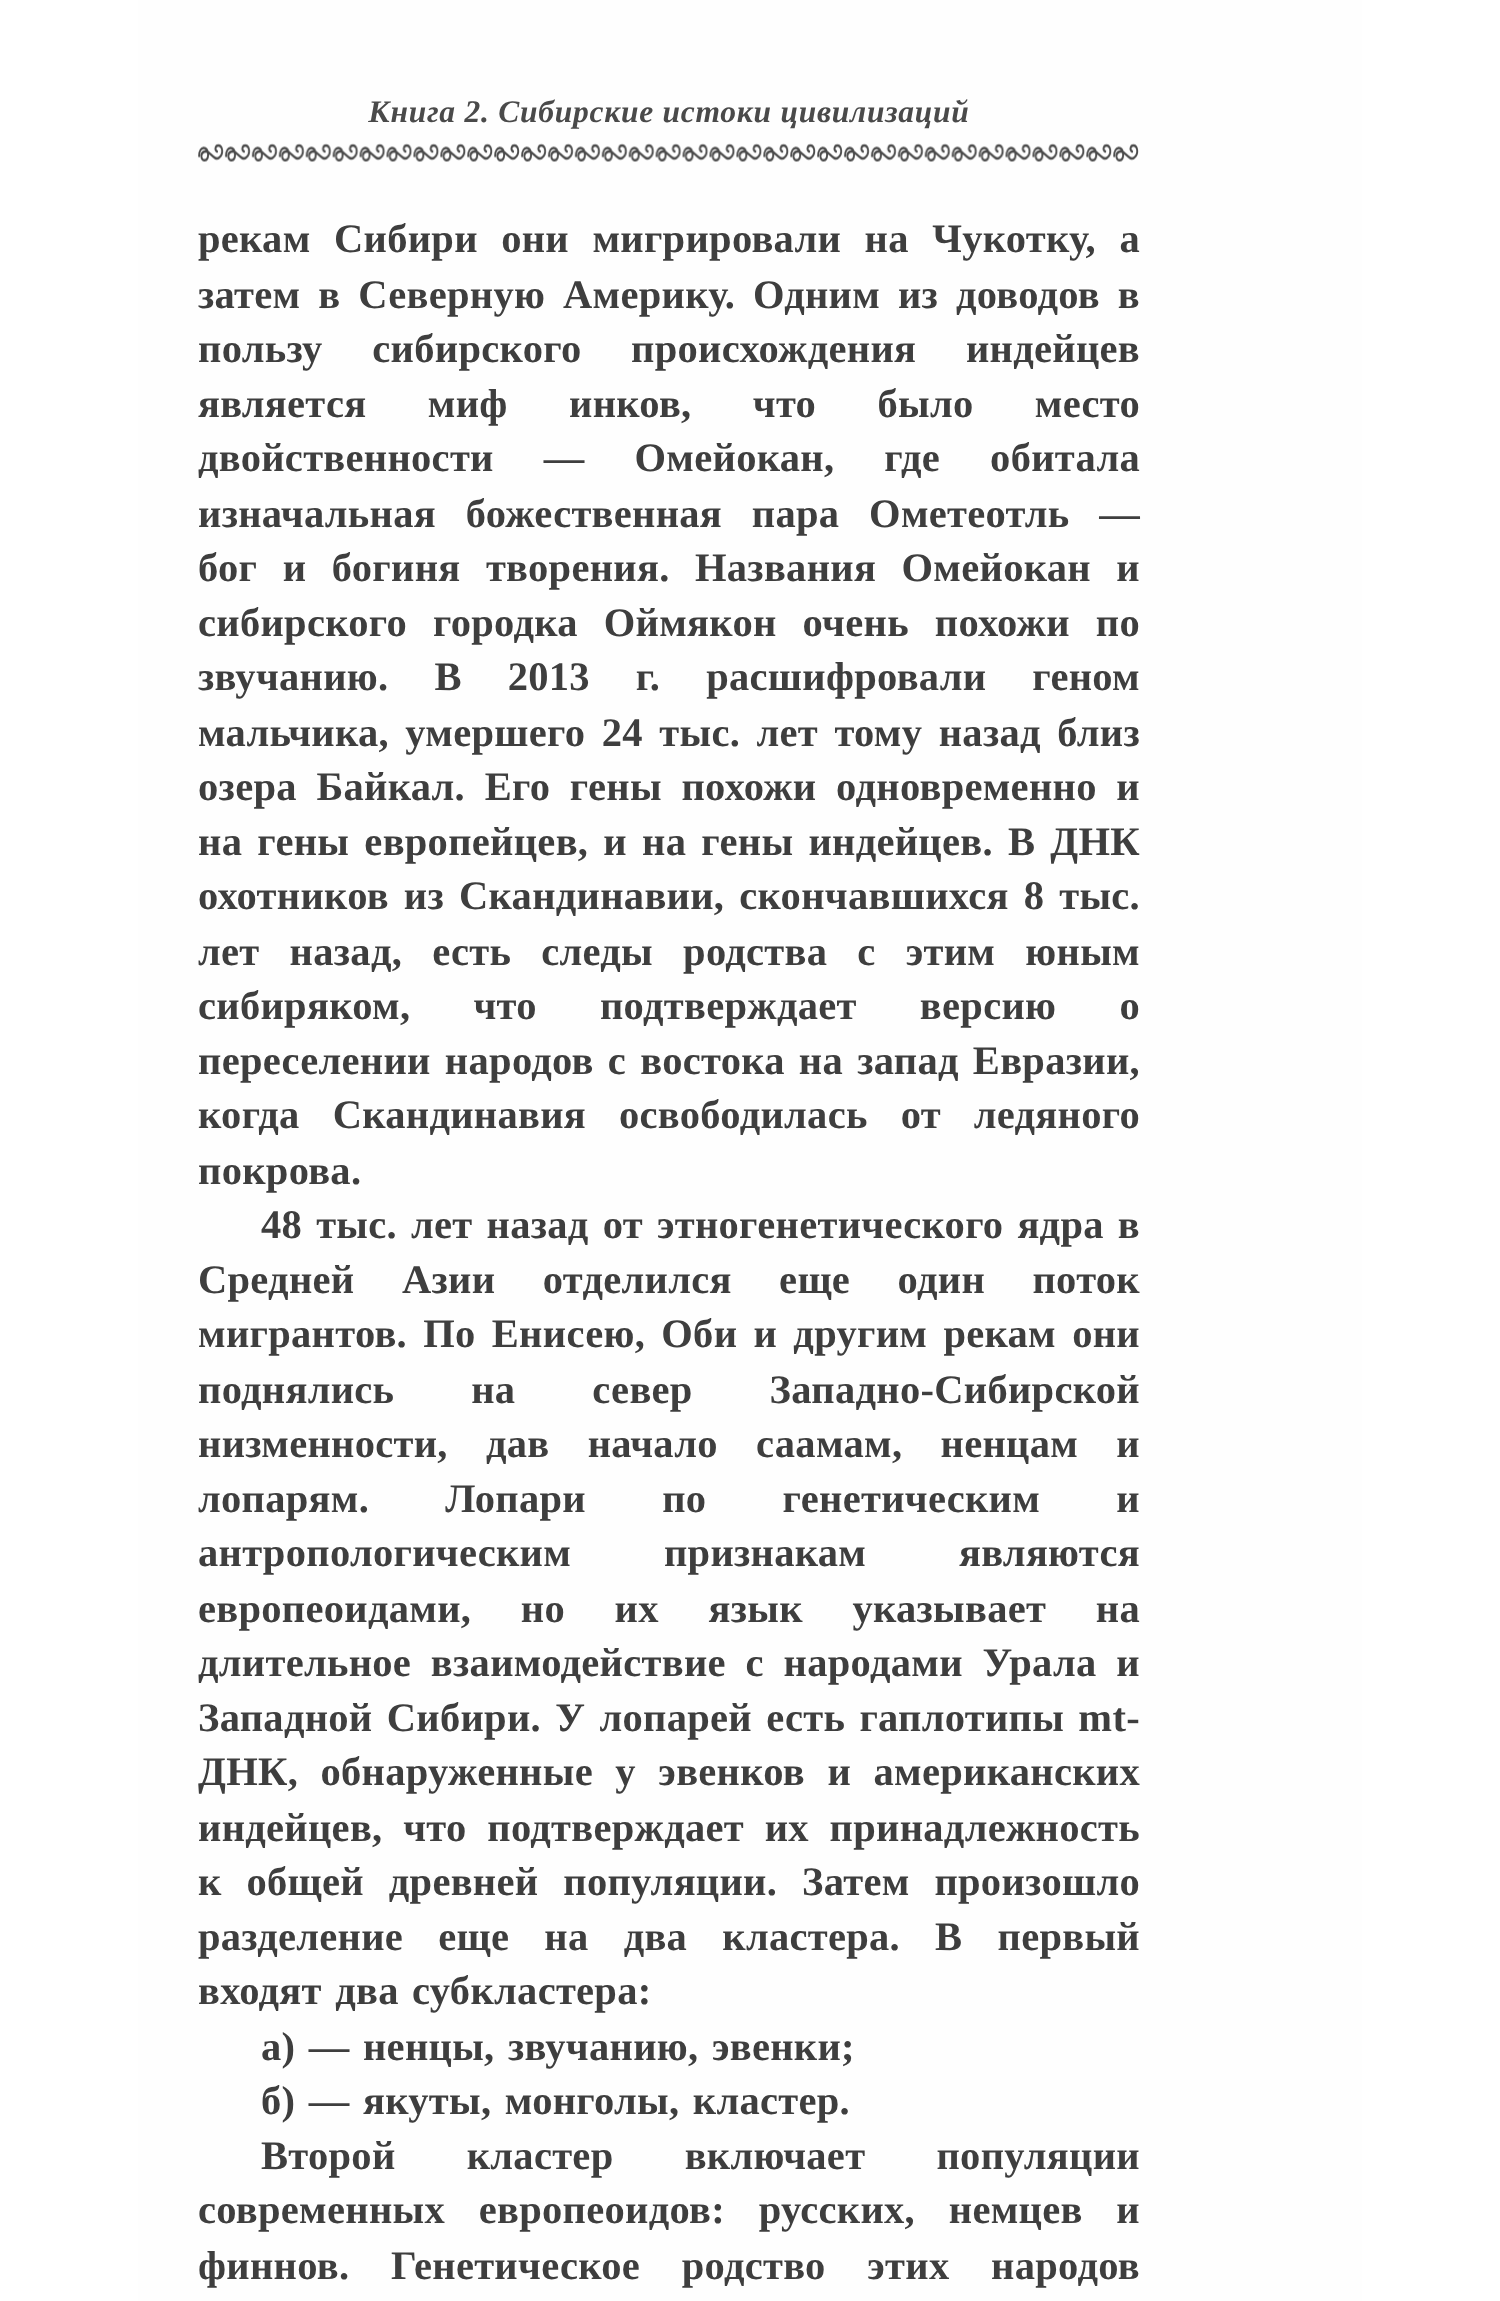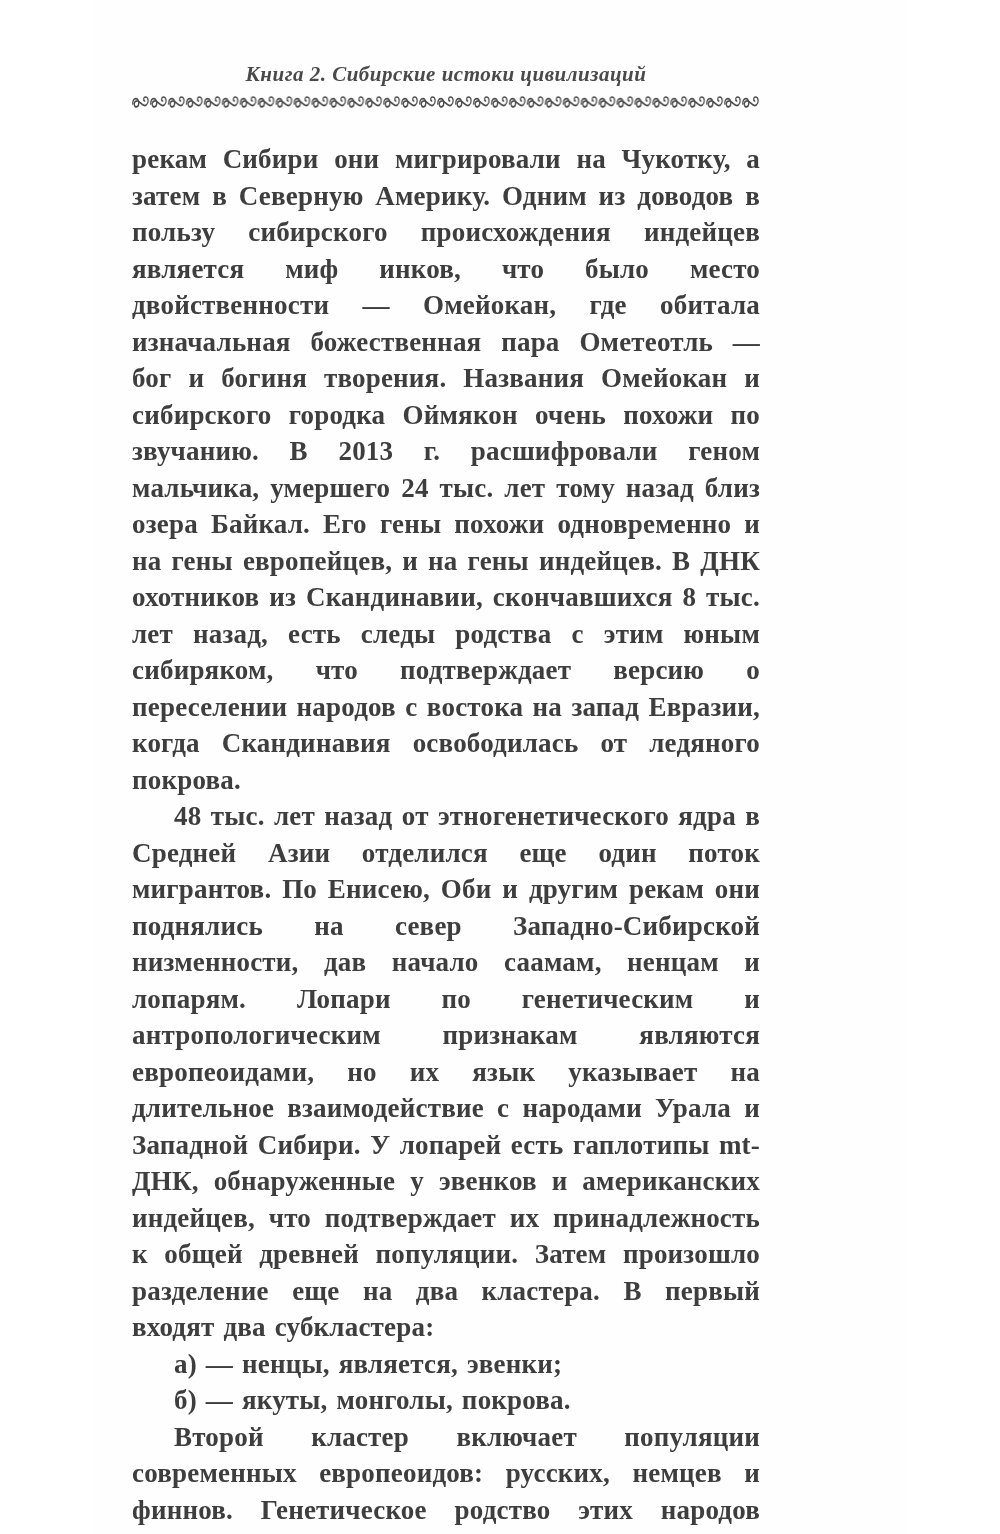--- a/index.html
+++ b/index.html
@@ -78,20 +78,20 @@
           <path d="M1,11 C1,4 9,4 9,10 C9,15 3,15 3,11 C3,8 7,7 10,9 C13,11 16,14 19,12 C23,9.5 22,4 18,4 C15.5,4 14.5,7 17,8" fill="none" stroke="#4a4a4a" stroke-width="1.7" stroke-linecap="round"></path>
         </pattern>
       </defs>
       <rect x="0" y="0" width="840" height="20" fill="url(#orn)"></rect>
     </svg>
   </div>
 
   <div class="page-body" id="page-body">
       <p class="">рекам Сибири они мигрировали на Чукотку, а затем в Северную Америку. Одним из доводов в пользу сибирского происхождения индейцев является миф инков, что было место двойственности — Омейокан, где обитала изначальная божественная пара Ометеотль — бог и богиня творения. Названия Омейокан и сибирского городка Оймякон очень похожи по звучанию. В 2013 г. расшифровали геном мальчика, умершего 24 тыс. лет тому назад близ озера Байкал. Его гены похожи одновременно и на гены европейцев, и на гены индейцев. В ДНК охотников из Скандинавии, скончавшихся 8 тыс. лет назад, есть следы родства с этим юным сибиряком, что подтверждает версию о переселении народов с востока на запад Евразии, когда Скандинавия освободилась от ледяного покрова.</p>
       <p class="indent">48 тыс. лет назад от этногенетического ядра в Средней Азии отделился еще один поток мигрантов. По Енисею, Оби и другим рекам они поднялись на север Западно-Сибирской низменности, дав начало саамам, ненцам и лопарям. Лопари по генетическим и антропологическим признакам являются европеоидами, но их язык указывает на длительное взаимодействие с народами Урала и Западной Сибири. У лопарей есть гаплотипы mt-ДНК, обнаруженные у эвенков и американских индейцев, что подтверждает их принадлежность к общей древней популяции. Затем произошло разделение еще на два кластера. В первый входят два субкластера:</p>
-      <p class="list">а) — ненцы, является, эвенки;</p>
-      <p class="list">б) — якуты, монголы, покрова.</p>
+      <p class="list">а) — ненцы, звучанию, эвенки;</p>
+      <p class="list">б) — якуты, монголы, кластер.</p>
       <p class="indent">Второй кластер включает популяции современных европеоидов: русских, немцев и финнов. Генетическое родство этих народов обусловлено совместным проживанием в районе Северного Урала <i>(Назарова А.Ф.</i></p>
     </div>
 
   <div class="page-number">43</div>
 
 </div>
 
 </body></html>

